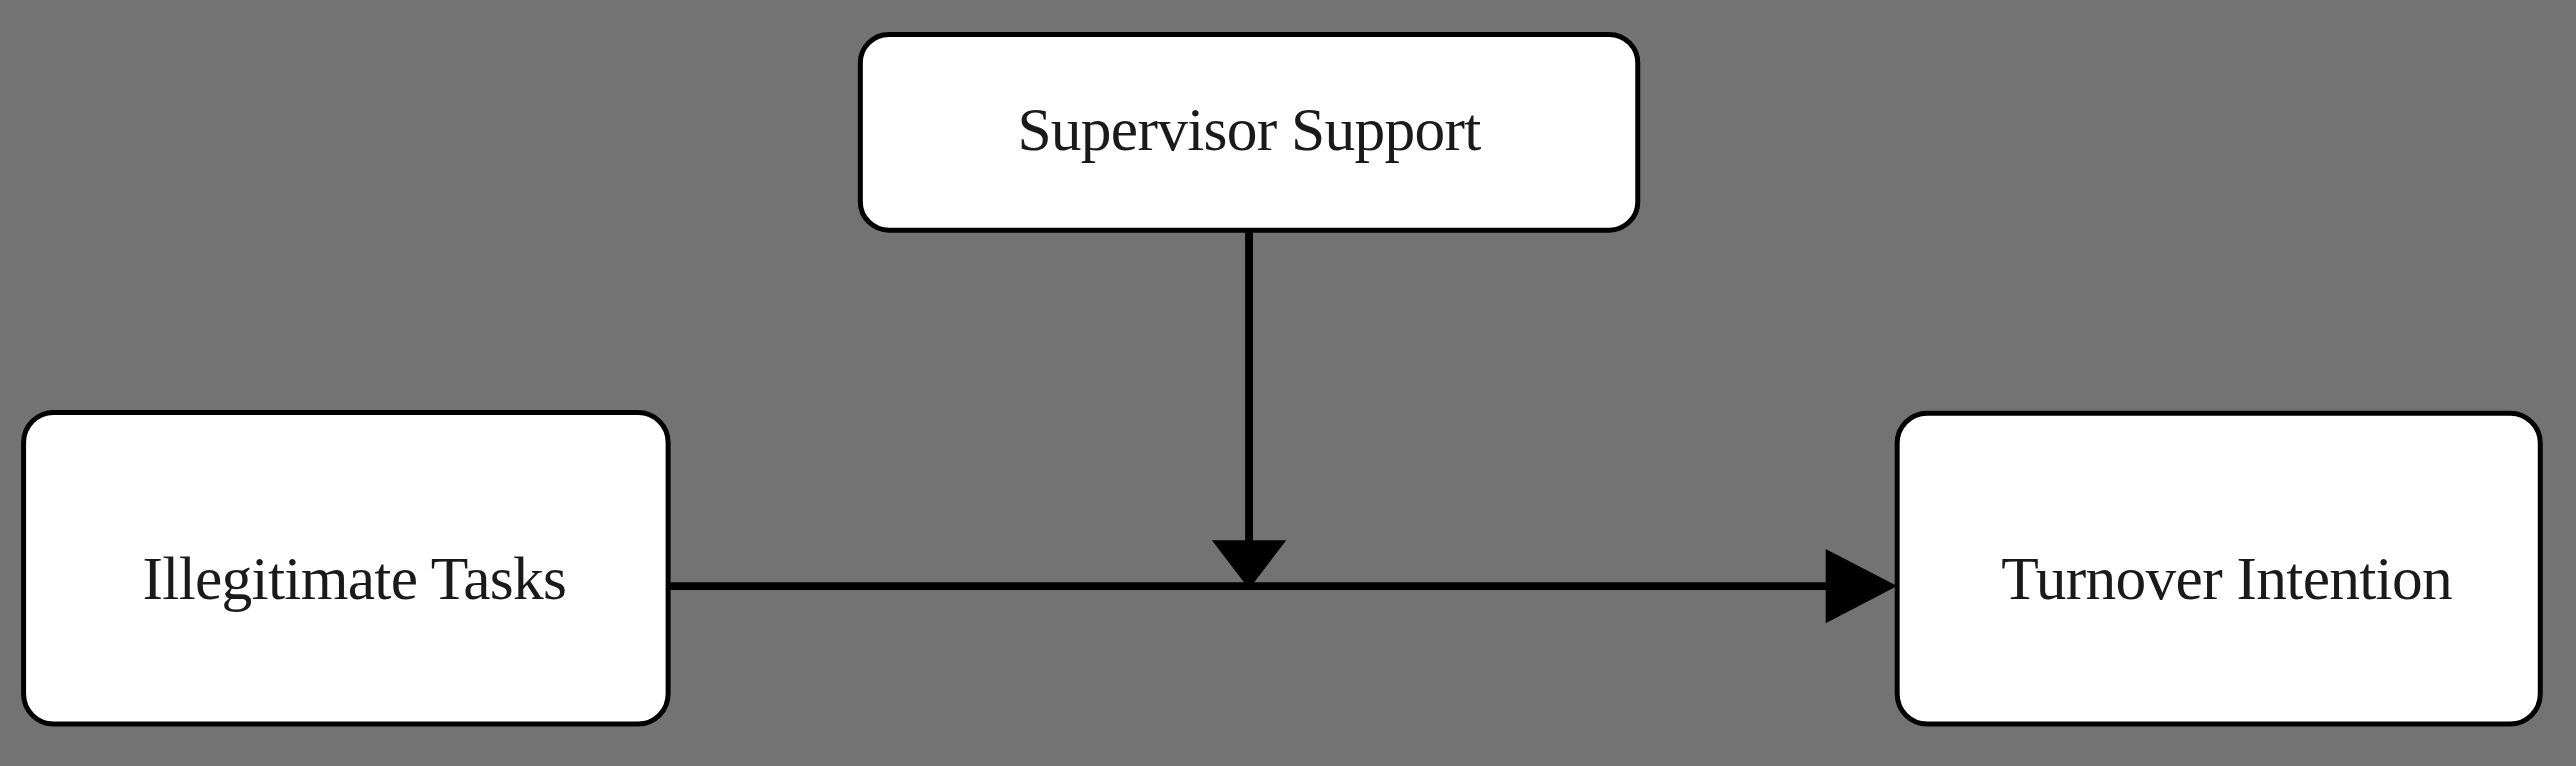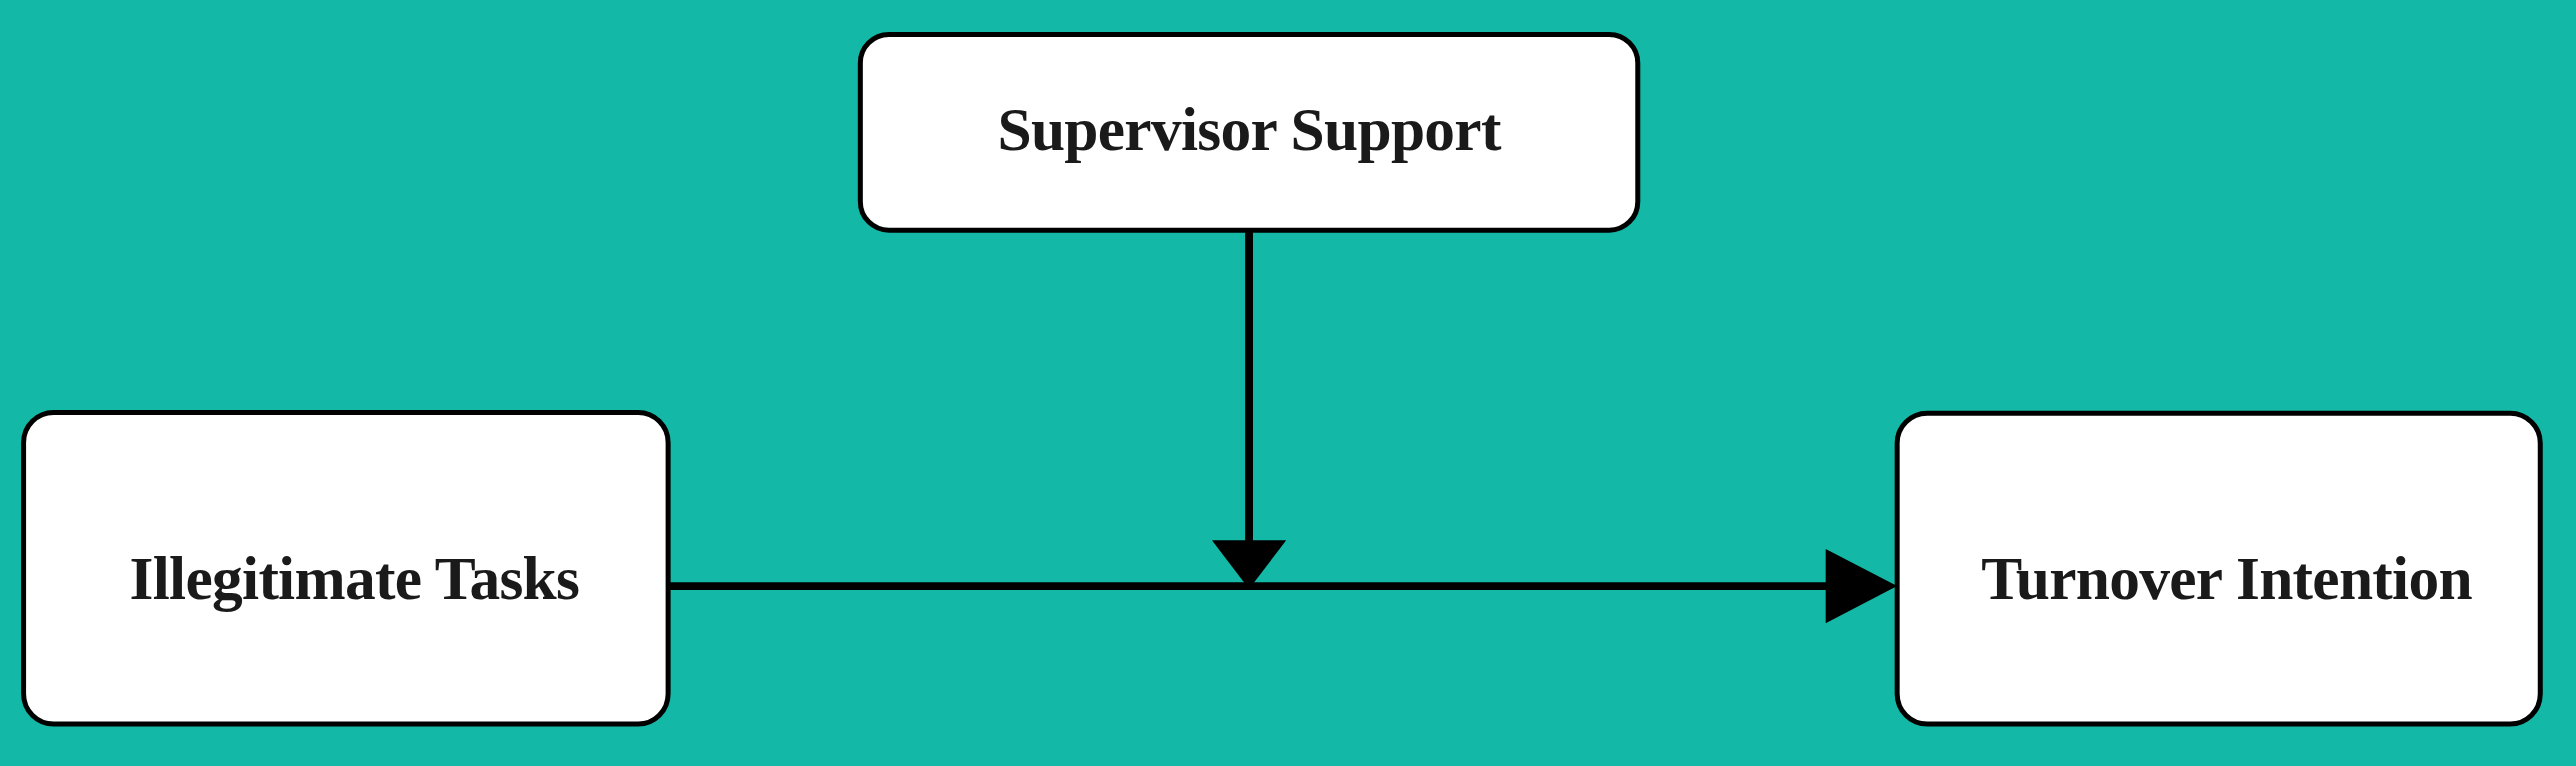--- a/index.html
+++ b/index.html
@@ -10,22 +10,21 @@
   body {
     width: 2576px;
     height: 767px;
     overflow: hidden;
     font-family: "Liberation Serif", "DejaVu Serif", serif;
   }
   #canvas {
     position: relative;
     width: 2576px;
     height: 767px;
-    background: #14b8a6;
-    font-weight: bold;
+    background: #737373;
   }
   #diagram-svg {
     position: absolute;
     left: 0;
     top: 0;
     width: 2576px;
     height: 767px;
     display: block;
   }
   .node-box {

